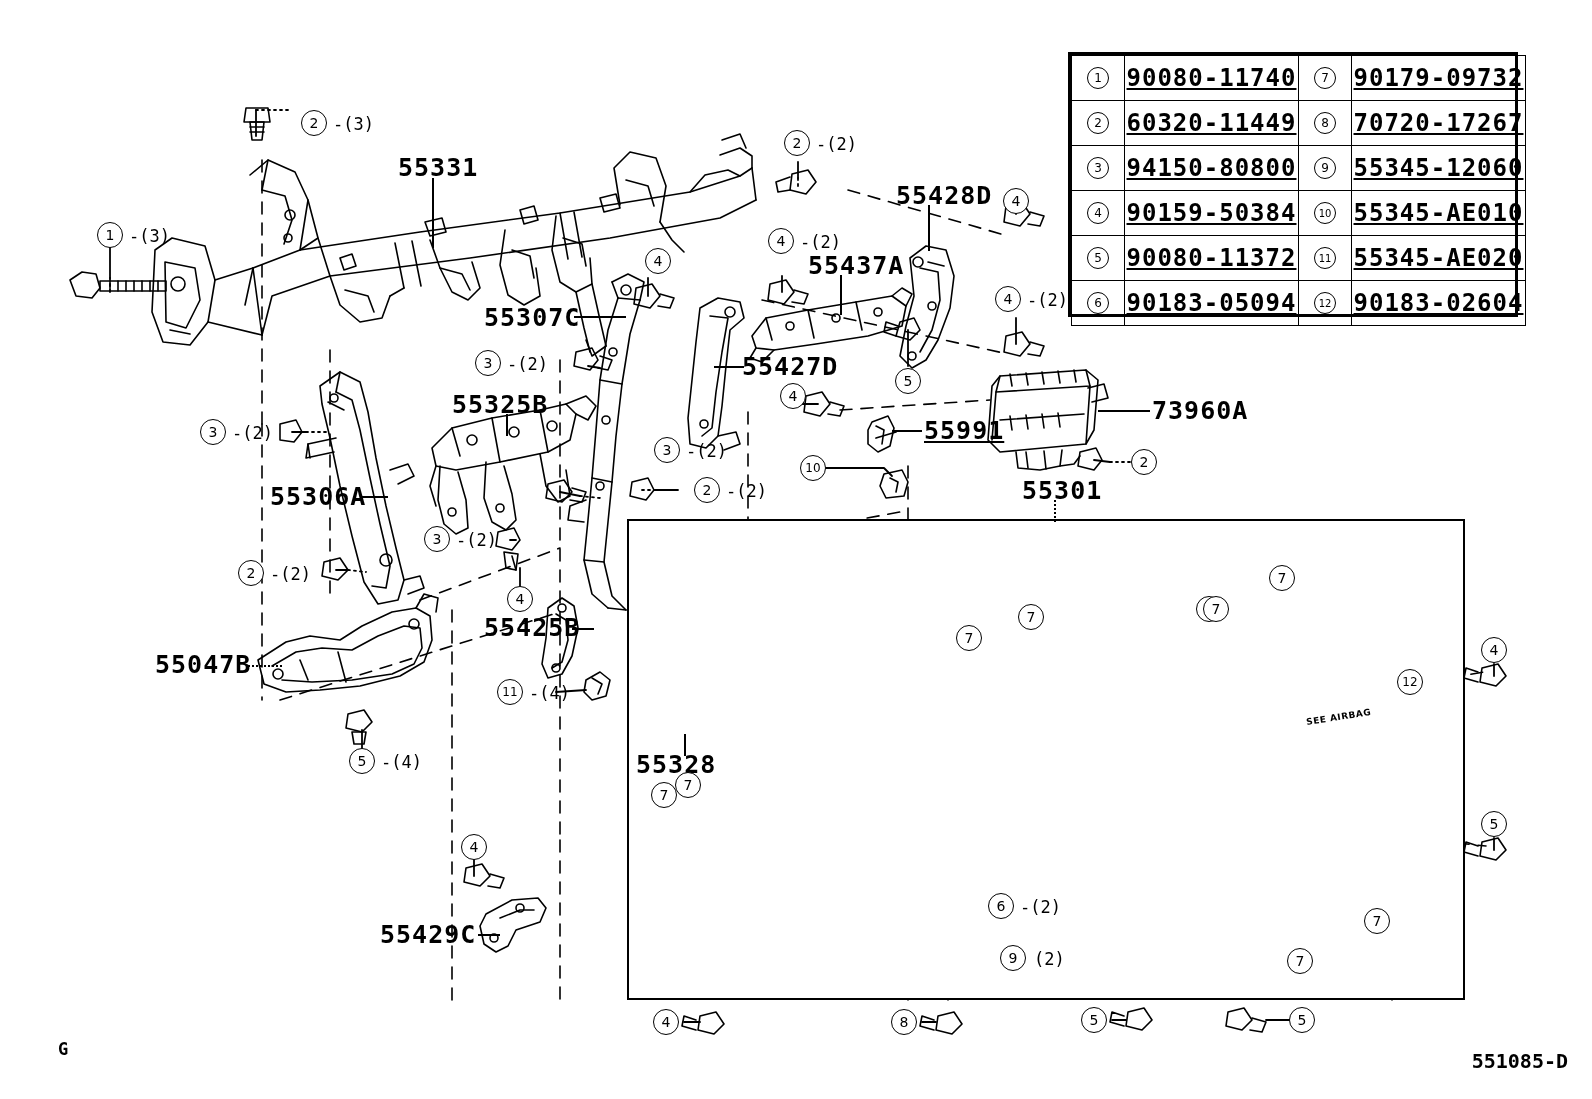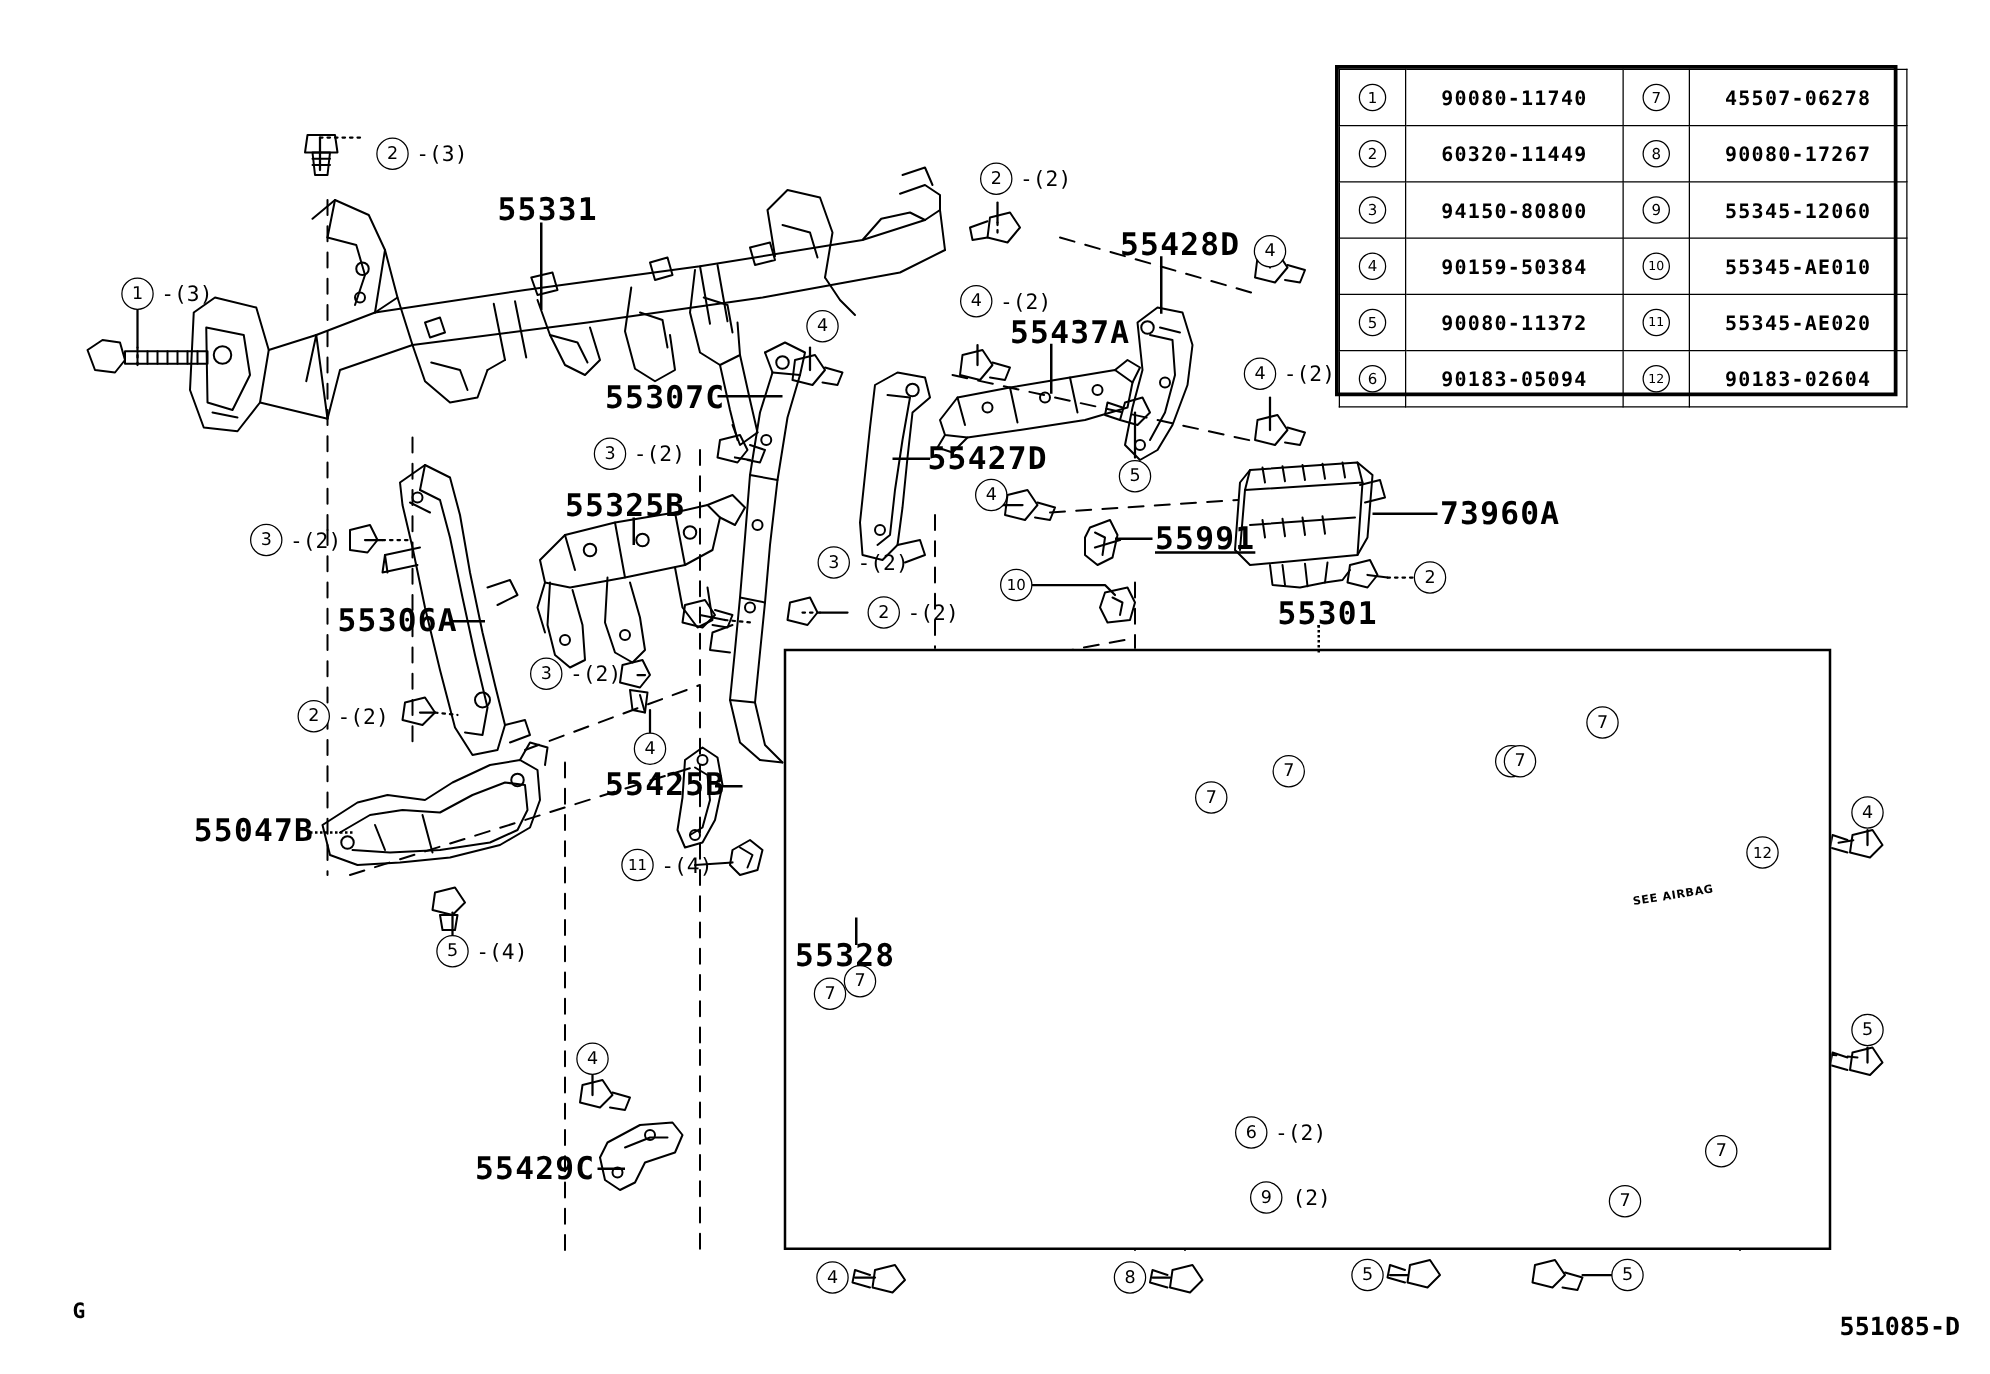--- a/index.html
+++ b/index.html
@@ -70,22 +70,23 @@
     padding:0;
     height:44px;
     text-align:center;
     vertical-align:middle;
   }
   #parts-table td.idx{width:52px;}
   #parts-table td.num{
     width:173px;
     font-family:"DejaVu Sans Mono","Liberation Mono",monospace;
     font-weight:bold;
-    font-size:16px;
+    font-size:24px;
     letter-spacing:1px;
+    text-decoration:underline;
   }
   .tcircle{
     width:22px;height:22px;
     border:1.4px solid #000;
     border-radius:50%;
     display:inline-flex;align-items:center;justify-content:center;
     font-family:"DejaVu Sans","Liberation Sans",sans-serif;
     font-size:12px;
     box-sizing:border-box;
   }
@@ -555,27 +556,27 @@
 
   </svg>
 
   <div id="parts-table">
     <table>
       <tbody>
         <tr>
           <td class="idx"><span class="tcircle">1</span></td>
           <td class="num">90080-11740</td>
           <td class="idx"><span class="tcircle">7</span></td>
-          <td class="num">45507-06278</td>
+          <td class="num">90179-09732</td>
         </tr>
         <tr>
           <td class="idx"><span class="tcircle">2</span></td>
           <td class="num">60320-11449</td>
           <td class="idx"><span class="tcircle">8</span></td>
-          <td class="num">90080-17267</td>
+          <td class="num">70720-17267</td>
         </tr>
         <tr>
           <td class="idx"><span class="tcircle">3</span></td>
           <td class="num">94150-80800</td>
           <td class="idx"><span class="tcircle">9</span></td>
           <td class="num">55345-12060</td>
         </tr>
         <tr>
           <td class="idx"><span class="tcircle">4</span></td>
           <td class="num">90159-50384</td>

